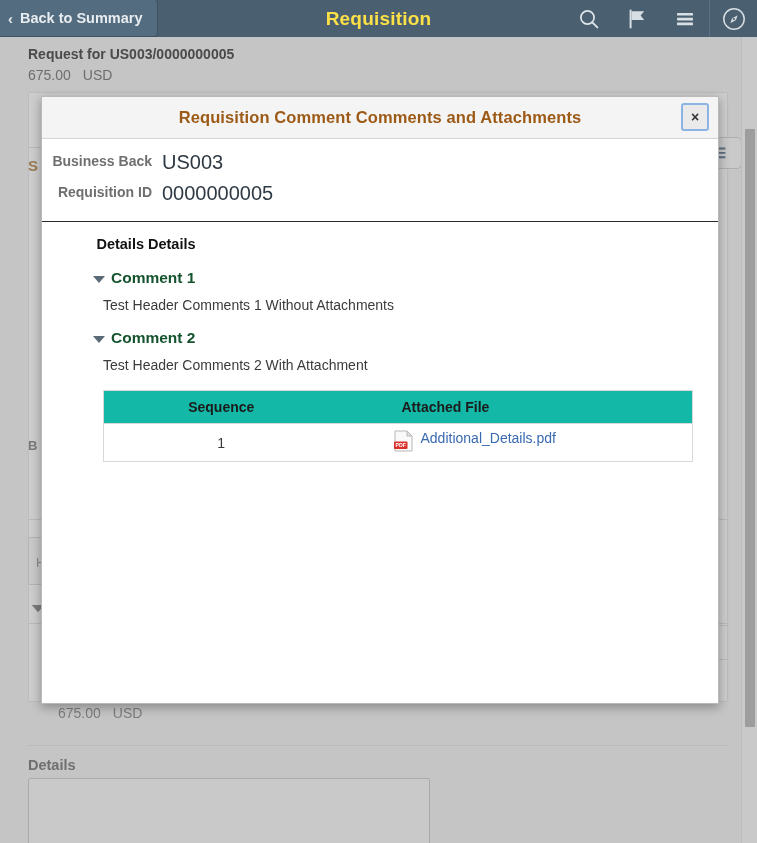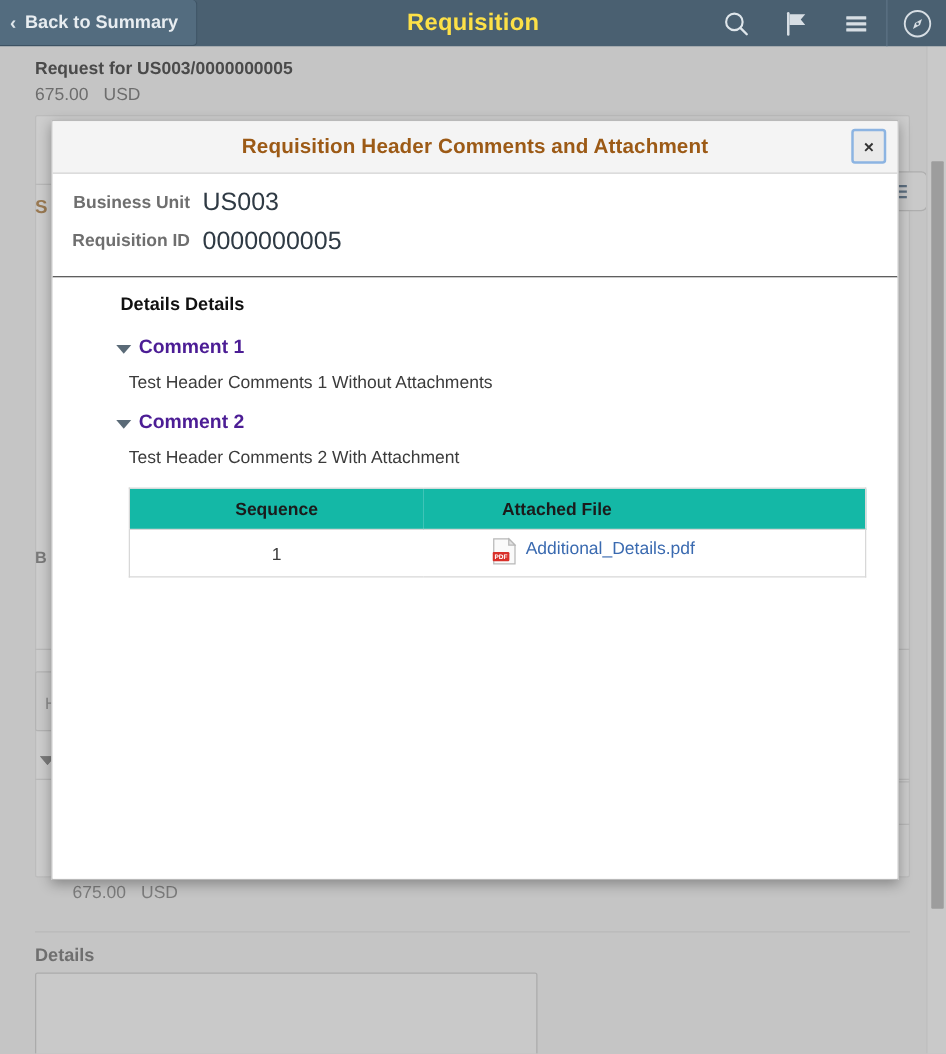--- a/index.html
+++ b/index.html
@@ -264,21 +264,21 @@
   }
   .comment-tri {
     width: 0; height: 0;
     border-left: 6px solid transparent;
     border-right: 6px solid transparent;
     border-top: 7px solid #5a6a77;
     margin-right: 6px;
     margin-top: 2px;
   }
   .comment-title {
-    font-size: 15.5px; font-weight: bold; color: #4c1d95;
+    font-size: 15.5px; font-weight: bold; color: #14532d;
   }
   .comment-text {
     margin: 10px 0 0 61px;
     font-size: 14px; color: #3b3b3b;
   }
 
   
   .attach-table {
     margin: 17px 0 0 61px;
     width: 590px;
@@ -362,27 +362,27 @@
 
   <div id="scroll-track">
     <div id="scroll-thumb"></div>
   </div>
 
   <div id="modal-shadow"></div>
 
   <div id="modal">
 
     <div id="modal-titlebar">
-      <div id="modal-title">Requisition Header Comments and Attachment</div>
+      <div id="modal-title">Requisition Comment Comments and Attachments</div>
       <div id="modal-close">×</div>
     </div>
 
     <div id="modal-info">
       <div class="info-row">
-        <div class="info-label">Business Unit</div>
+        <div class="info-label">Business Back</div>
         <div class="info-value">US003</div>
       </div>
       <div class="info-row">
         <div class="info-label">Requisition ID</div>
         <div class="info-value">0000000005</div>
       </div>
     </div>
 
     <div id="modal-body">
 

